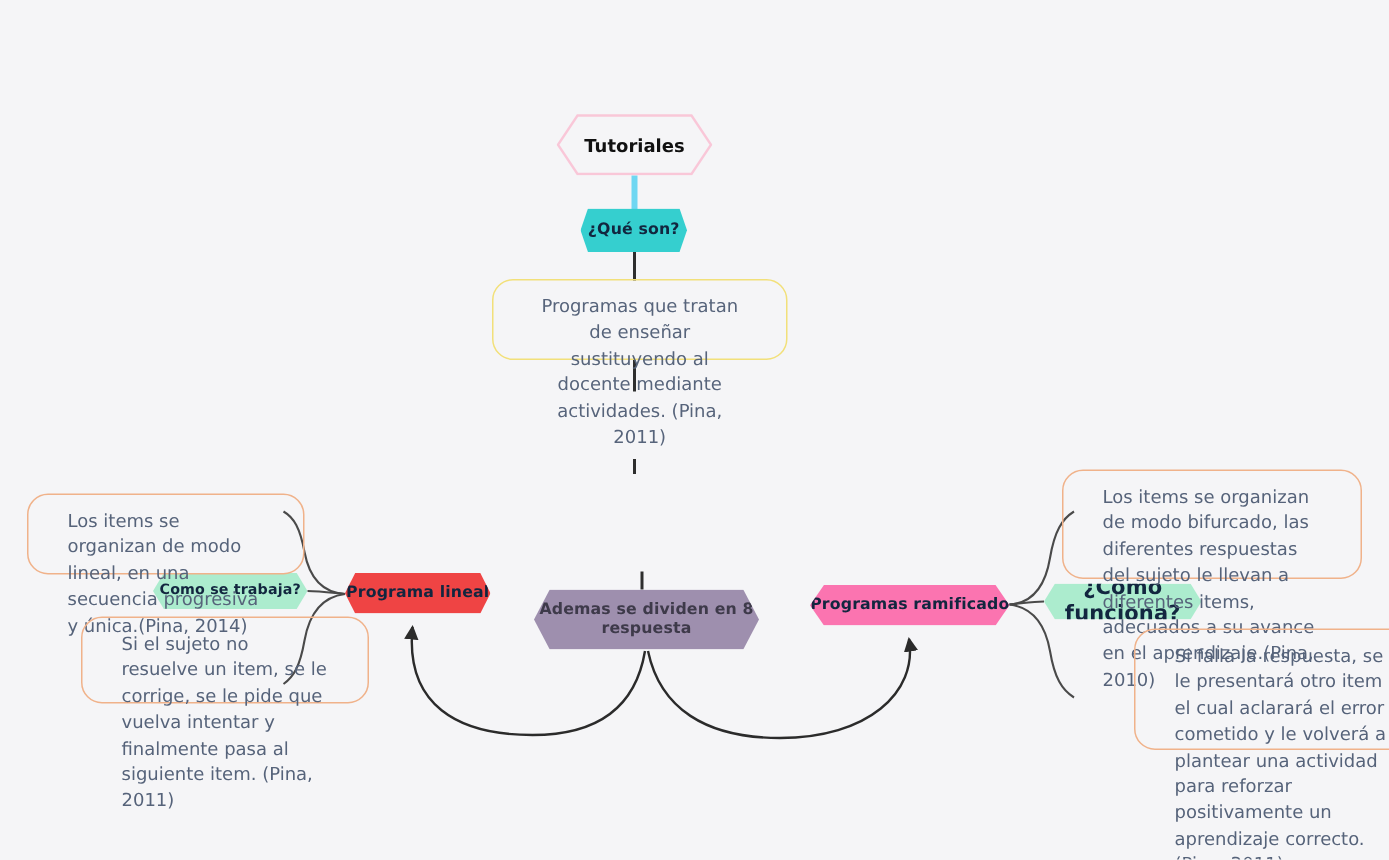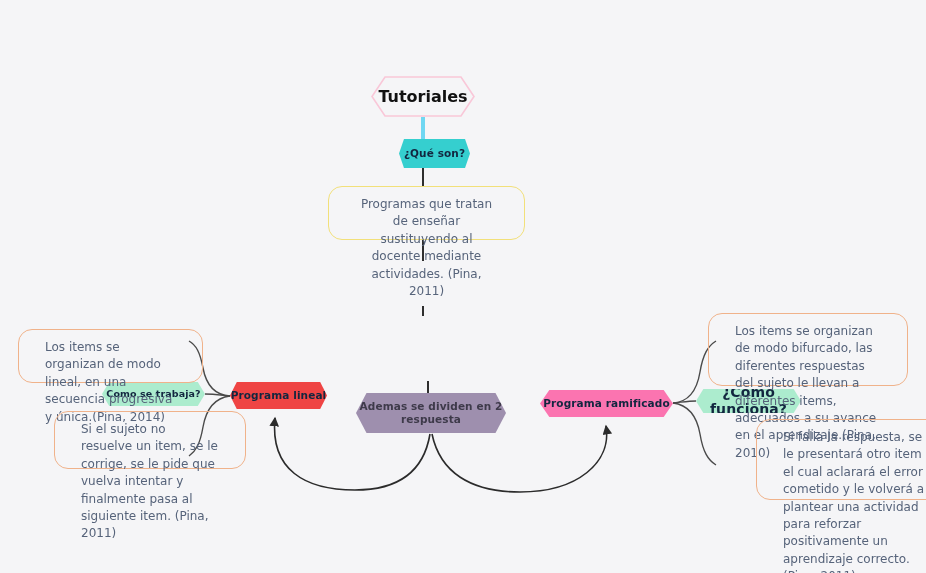--- a/index.html
+++ b/index.html
@@ -82,21 +82,21 @@
     justify-content: center;
     color: #57647b;
   }
   .note.salmon {
     border-color: #ef9a86;
   }
   .note-text { display: block; width: 100%; }
 
   
   #n-tutoriales { left: 371px; top: 76px; width: 104px; height: 41px; }
-  #n-quesson    { left: 387px; top: 139px; width: 71px;  height: 29px; font-size: 10.5px; background: #35cfcf; margin-left: 12px; }
+  #n-quesson    { left: 387px; top: 139px; width: 71px;  height: 29px; font-size: 10.5px; background: #35cfcf; }
   #n-comofunc   { left: 385px; top: 261px; width: 75px;  height: 45px; font-size: 10.5px; background: #97b83e; }
   #n-dividen    { left: 356px; top: 393px; width: 150px; height: 40px; font-size: 10.5px; background: #9e8fae; color:#3e3a4a; }
   #n-lineal     { left: 230px; top: 382px; width: 97px;  height: 27px; font-size: 10.5px; background: #ef4444; }
   #n-ramificado { left: 540px; top: 390px; width: 133px; height: 27px; font-size: 10.5px; background: #fb74b0; }
   #n-trabaja    { left: 102px; top: 382px; width: 103px; height: 24px; font-size: 9.5px; background: #acecce; }
   #n-comofunc2  { left: 696px; top: 389px; width: 105px; height: 24px; font-size: 14px; background: #acecce; }
 
   #b-main       { left: 328px; top: 186px; width: 197px; height: 54px; }
   #b-sub        { left: 326px; top: 315px; width: 205px; height: 66px; }
   #b-left-top   { left: 18px;  top: 329px; width: 185px; height: 54px; }
@@ -136,46 +136,46 @@
 
     <path d="M673,403 C689,402 697,390 700,372 C703,354 708,346 716,341" fill="none" stroke="#4a4a4a" stroke-width="1.4"></path>
     <path d="M673,403 C683,402 689,401 696,401" fill="none" stroke="#4a4a4a" stroke-width="1.4"></path>
     <path d="M673,403 C689,405 697,417 700,434 C703,452 708,460 716,465" fill="none" stroke="#4a4a4a" stroke-width="1.4"></path>
   </svg>
 
   <div class="hex-stroke-wrap" id="n-tutoriales">
     <svg width="104" height="41" viewBox="0 0 104 41">
       <polygon points="14,1 90,1 103,20.5 90,40 14,40 1,20.5" fill="none" stroke="#f9c7d8" stroke-width="1.6"></polygon>
     </svg>
-    <span class="hex-label" style="font-size:16px;">Tutoriales</span>
+    <span class="hex-label" style="font-size:12px;">Tutoriales</span>
   </div>
 
   <div class="node hex" id="n-quesson">
     <span>¿Qué son?</span>
   </div>
 
   <div class="note yellow" id="b-main">
     <span class="note-text">Programas que tratan de enseñar sustituyendo al docente mediante actividades. (Pina, 2011)</span>
   </div>
 
 
 
   <div class="node hex" id="n-dividen">
     <span>
-      <span>Ademas se dividen en 2</span><br>
+      <span>Ademas se dividen en 8</span><br>
       <span>respuesta</span>
     </span>
   </div>
 
   <div class="node hex" id="n-lineal">
     <span>Programa lineal</span>
   </div>
 
   <div class="node hex" id="n-ramificado">
-    <span>Programa ramificado</span>
+    <span>Programas ramificado</span>
   </div>
 
   <div class="node hex" id="n-trabaja">
     <span>Como se trabaja?</span>
   </div>
 
   <div class="node hex" id="n-comofunc2">
     <span>¿Como funciona?</span>
   </div>
 

